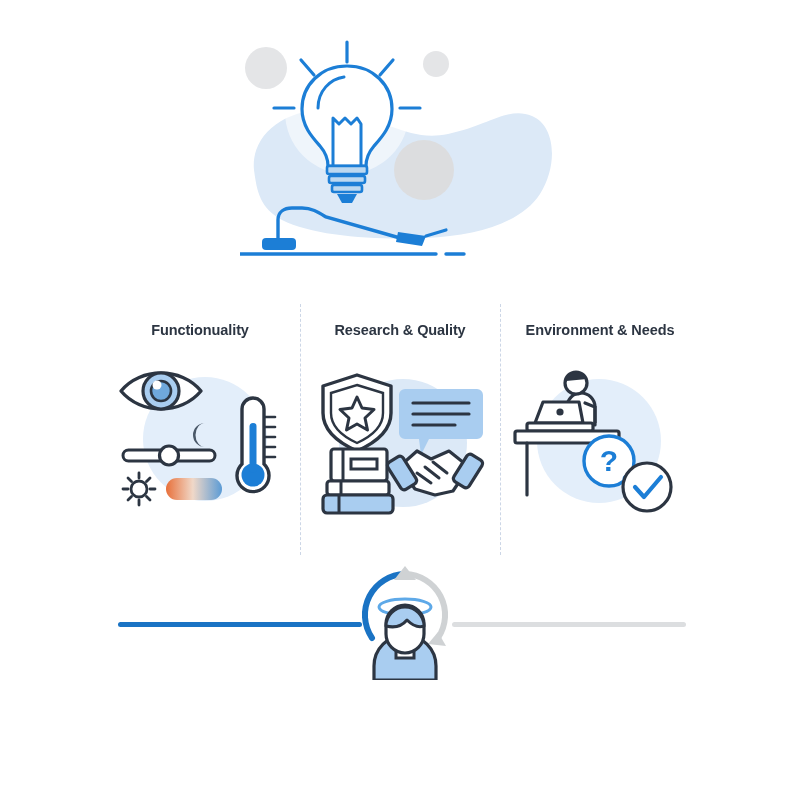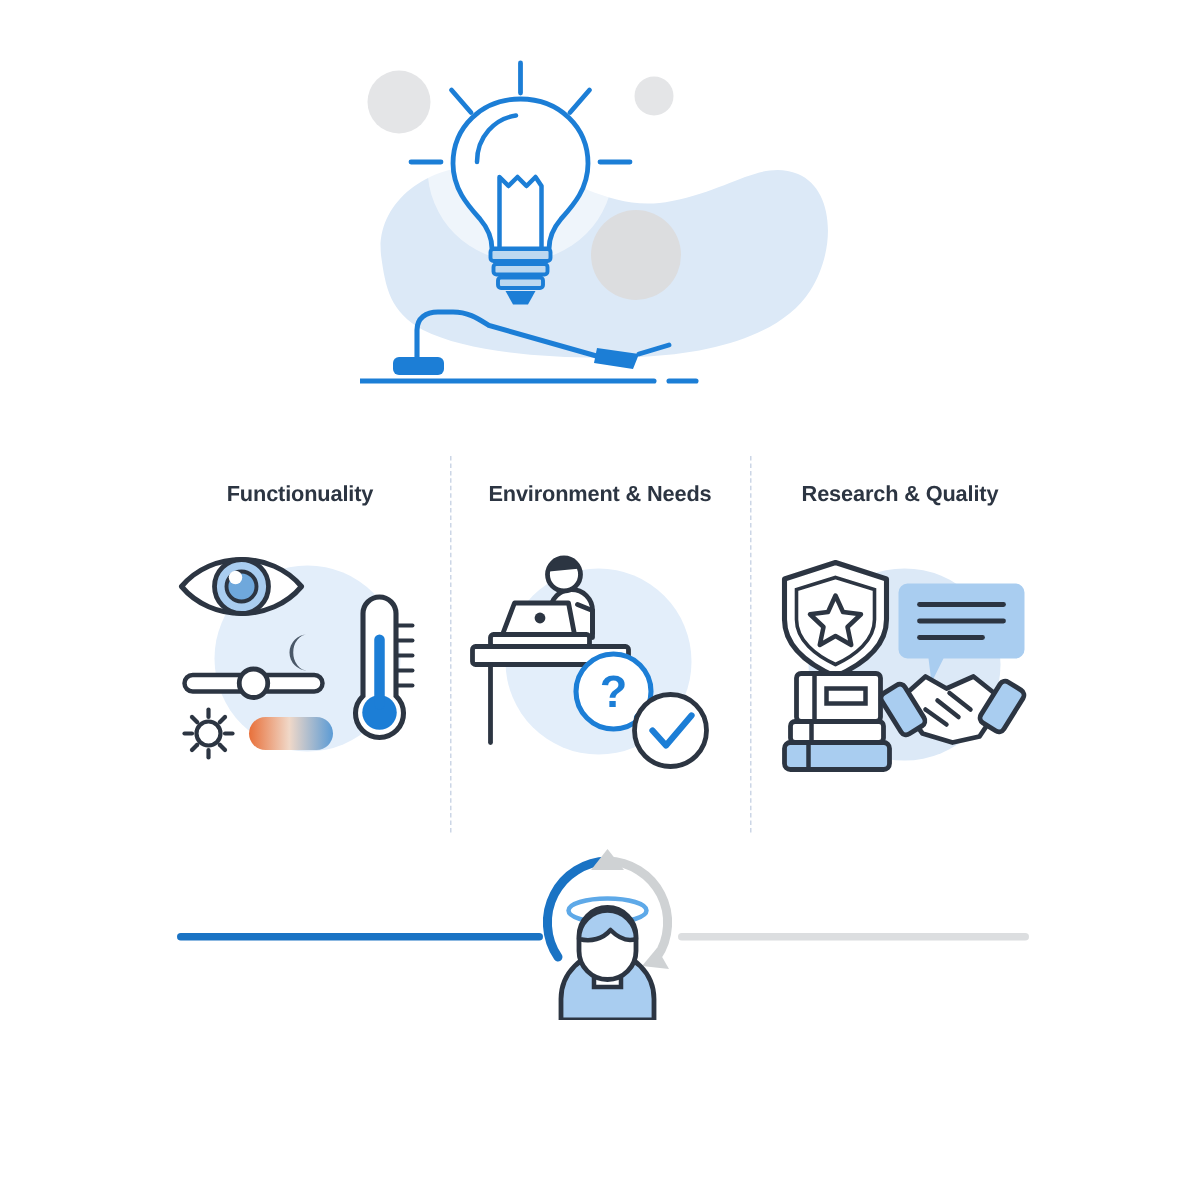--- a/index.html
+++ b/index.html
@@ -216,59 +216,20 @@
               <line x1="152" y1="76" x2="162" y2="76"></line>
               <line x1="152" y1="86" x2="162" y2="86"></line>
               <line x1="152" y1="96" x2="162" y2="96"></line>
             </g>
           </g>
         </svg>
       </div>
     </div>
 
     <div class="col">
-      <div class="col-title">Environment &amp; Needs</div>
-      <div class="col-art">
-        <svg width="175" height="160" viewBox="0 0 175 160">
-          <circle cx="86" cy="80" r="62" fill="#e3eefa"></circle>
-
-          <g>
-            <path d="M54 62 v-16 a14 14 0 0 1 28 0 v16" fill="#ffffff" stroke="#2c3542" stroke-width="3.2" stroke-linejoin="round"></path>
-            <circle cx="63" cy="22" r="11" fill="#ffffff" stroke="#2c3542" stroke-width="3.2"></circle>
-            <path d="M53 20 a11 11 0 0 1 21 -2" fill="#2c3542"></path>
-            <path d="M72 42 l10 4 v18" fill="none" stroke="#2c3542" stroke-width="3.2" stroke-linecap="round"></path>
-          </g>
-
-          <g>
-            <path d="M22 62 L30 41 L66 41 L70 62 Z" fill="#ffffff" stroke="#2c3542" stroke-width="3.2" stroke-linejoin="round"></path>
-            <circle cx="47" cy="51" r="3.6" fill="#2c3542"></circle>
-            <rect x="14" y="62" width="66" height="8" rx="2" fill="#ffffff" stroke="#2c3542" stroke-width="3.2"></rect>
-          </g>
-
-          <g>
-            <rect x="2" y="70" width="104" height="12" rx="2" fill="#ffffff" stroke="#2c3542" stroke-width="3.2"></rect>
-            <line x1="14" y1="82" x2="14" y2="134" stroke="#2c3542" stroke-width="3.2" stroke-linecap="round"></line>
-            <line x1="94" y1="82" x2="94" y2="112" stroke="#2c3542" stroke-width="3.2" stroke-linecap="round"></line>
-          </g>
-
-          <g>
-            <circle cx="96" cy="100" r="25" fill="#ffffff" stroke="#1c7ed6" stroke-width="3.4"></circle>
-            <text x="96" y="110" text-anchor="middle" font-family="Liberation Sans, sans-serif" font-size="30" font-weight="bold" fill="#1c7ed6">?</text>
-            <path d="M114 118 L126 130" stroke="#1c7ed6" stroke-width="9" stroke-linecap="round"></path>
-          </g>
-
-          <g>
-            <circle cx="134" cy="126" r="24" fill="#ffffff" stroke="#2c3542" stroke-width="3.2"></circle>
-            <path d="M122 126 L131 136 L148 116" fill="none" stroke="#1c7ed6" stroke-width="4.2" stroke-linecap="round" stroke-linejoin="round"></path>
-          </g>
-        </svg>
-      </div>
-    </div>
-
-    <div class="col">
       <div class="col-title">Research &amp; Quality</div>
       <div class="col-art">
         <svg width="175" height="160" viewBox="0 0 175 160">
           <circle cx="90" cy="82" r="64" fill="#dce9f7"></circle>
 
           <g>
             <path d="M44 14 L78 25 V52 C78 70 62 82 44 90 C26 82 10 70 10 52 V25 Z" fill="#ffffff" stroke="#2c3542" stroke-width="3.4" stroke-linejoin="round"></path>
             <path d="M44 24 L70 32 V52 C70 66 57 76 44 82 C31 76 18 66 18 52 V32 Z" fill="none" stroke="#2c3542" stroke-width="2.4"></path>
             <path d="M44 36 L49 47 L61 48.5 L52 57 L54.5 69 L44 63 L33.5 69 L36 57 L27 48.5 L39 47 Z" fill="#ffffff" stroke="#2c3542" stroke-width="3" stroke-linejoin="round"></path>
           </g>
@@ -296,20 +257,59 @@
             <path d="M86 106 L104 90 L118 98 L136 90 L156 106 L140 130 L122 134 L102 128 Z" fill="#ffffff" stroke="#2c3542" stroke-width="3.2" stroke-linejoin="round"></path>
             <path d="M104 112 L118 122" stroke="#2c3542" stroke-width="3" stroke-linecap="round"></path>
             <path d="M112 106 L126 117" stroke="#2c3542" stroke-width="3" stroke-linecap="round"></path>
             <path d="M120 101 L134 112" stroke="#2c3542" stroke-width="3" stroke-linecap="round"></path>
             <rect x="80" y="96" width="18" height="32" rx="4" transform="rotate(-32 89 112)" fill="#a9cdf0" stroke="#2c3542" stroke-width="3.2"></rect>
             <rect x="146" y="94" width="18" height="32" rx="4" transform="rotate(32 155 110)" fill="#a9cdf0" stroke="#2c3542" stroke-width="3.2"></rect>
           </g>
         </svg>
       </div>
     </div>
+
+    <div class="col">
+      <div class="col-title">Environment &amp; Needs</div>
+      <div class="col-art">
+        <svg width="175" height="160" viewBox="0 0 175 160">
+          <circle cx="86" cy="80" r="62" fill="#e3eefa"></circle>
+
+          <g>
+            <path d="M54 62 v-16 a14 14 0 0 1 28 0 v16" fill="#ffffff" stroke="#2c3542" stroke-width="3.2" stroke-linejoin="round"></path>
+            <circle cx="63" cy="22" r="11" fill="#ffffff" stroke="#2c3542" stroke-width="3.2"></circle>
+            <path d="M53 20 a11 11 0 0 1 21 -2" fill="#2c3542"></path>
+            <path d="M72 42 l10 4 v18" fill="none" stroke="#2c3542" stroke-width="3.2" stroke-linecap="round"></path>
+          </g>
+
+          <g>
+            <path d="M22 62 L30 41 L66 41 L70 62 Z" fill="#ffffff" stroke="#2c3542" stroke-width="3.2" stroke-linejoin="round"></path>
+            <circle cx="47" cy="51" r="3.6" fill="#2c3542"></circle>
+            <rect x="14" y="62" width="66" height="8" rx="2" fill="#ffffff" stroke="#2c3542" stroke-width="3.2"></rect>
+          </g>
+
+          <g>
+            <rect x="2" y="70" width="104" height="12" rx="2" fill="#ffffff" stroke="#2c3542" stroke-width="3.2"></rect>
+            <line x1="14" y1="82" x2="14" y2="134" stroke="#2c3542" stroke-width="3.2" stroke-linecap="round"></line>
+            <line x1="94" y1="82" x2="94" y2="112" stroke="#2c3542" stroke-width="3.2" stroke-linecap="round"></line>
+          </g>
+
+          <g>
+            <circle cx="96" cy="100" r="25" fill="#ffffff" stroke="#1c7ed6" stroke-width="3.4"></circle>
+            <text x="96" y="110" text-anchor="middle" font-family="Liberation Sans, sans-serif" font-size="30" font-weight="bold" fill="#1c7ed6">?</text>
+            <path d="M114 118 L126 130" stroke="#1c7ed6" stroke-width="9" stroke-linecap="round"></path>
+          </g>
+
+          <g>
+            <circle cx="134" cy="126" r="24" fill="#ffffff" stroke="#2c3542" stroke-width="3.2"></circle>
+            <path d="M122 126 L131 136 L148 116" fill="none" stroke="#1c7ed6" stroke-width="4.2" stroke-linecap="round" stroke-linejoin="round"></path>
+          </g>
+        </svg>
+      </div>
+    </div>
   </div>
 
   <div class="progress">
     <div class="track track-done"></div>
     <div class="track track-todo"></div>
 
     <div class="avatar-wrap">
       <svg width="110" height="120" viewBox="0 0 110 120">
 
         <path d="M55 14 A41 41 0 0 0 22 78" fill="none" stroke="#1a73c4" stroke-width="6" stroke-linecap="round"></path>

